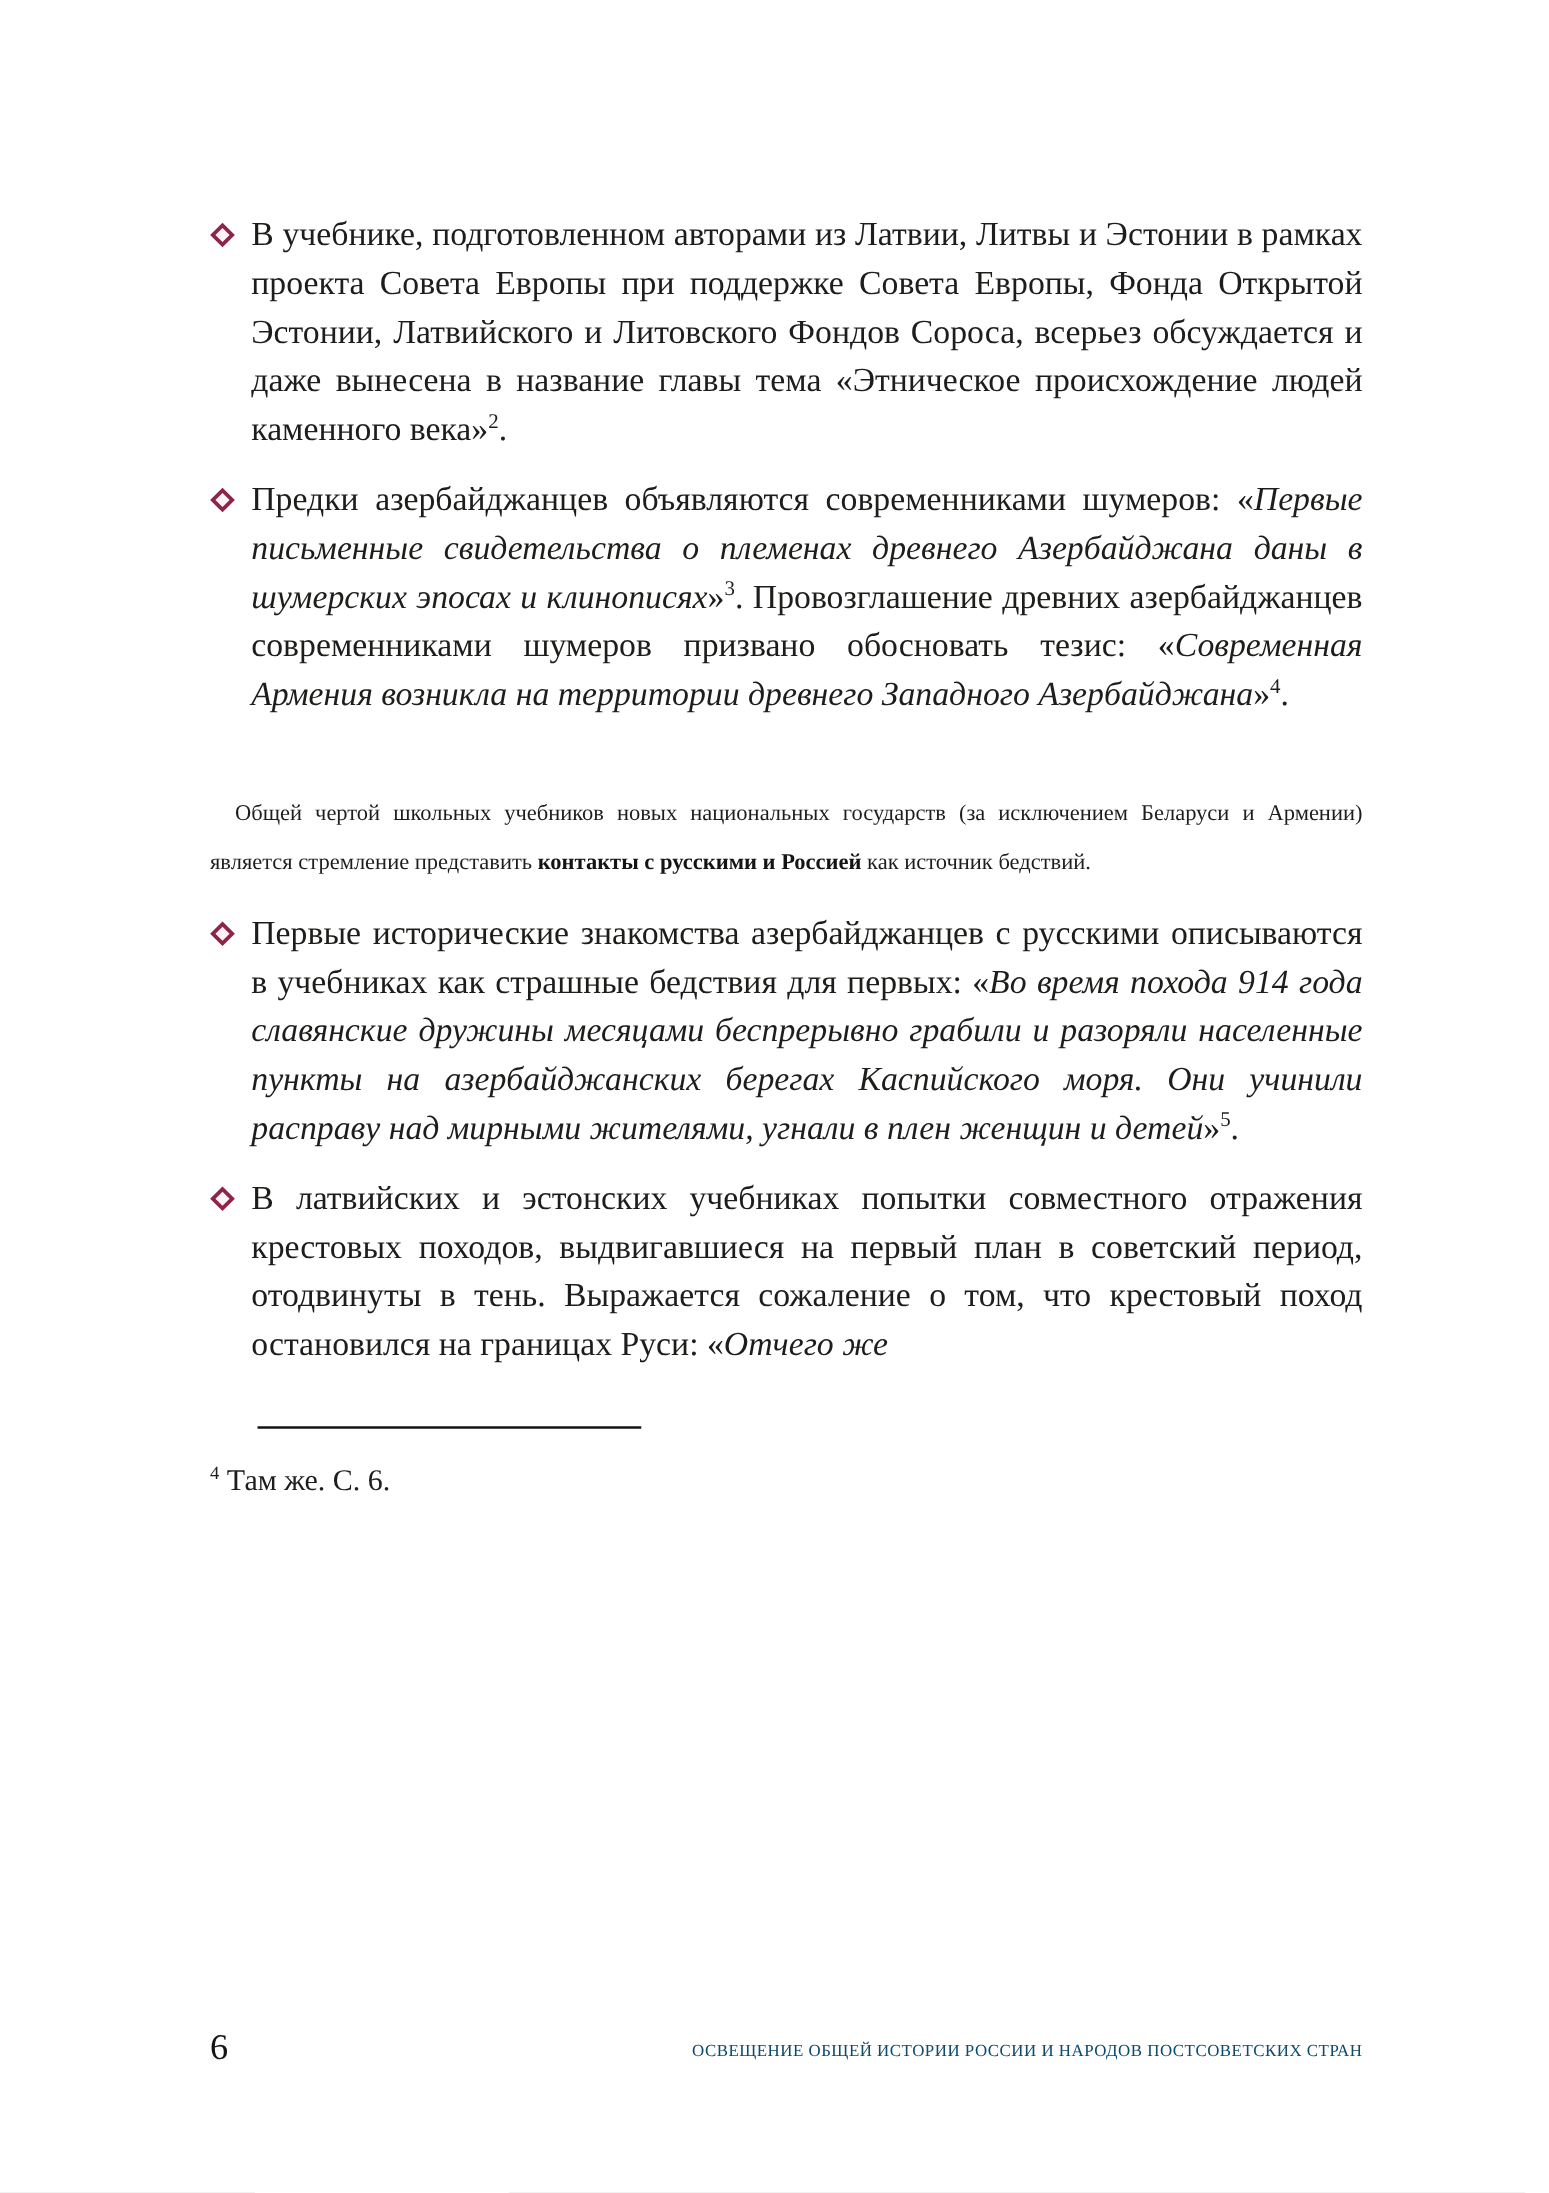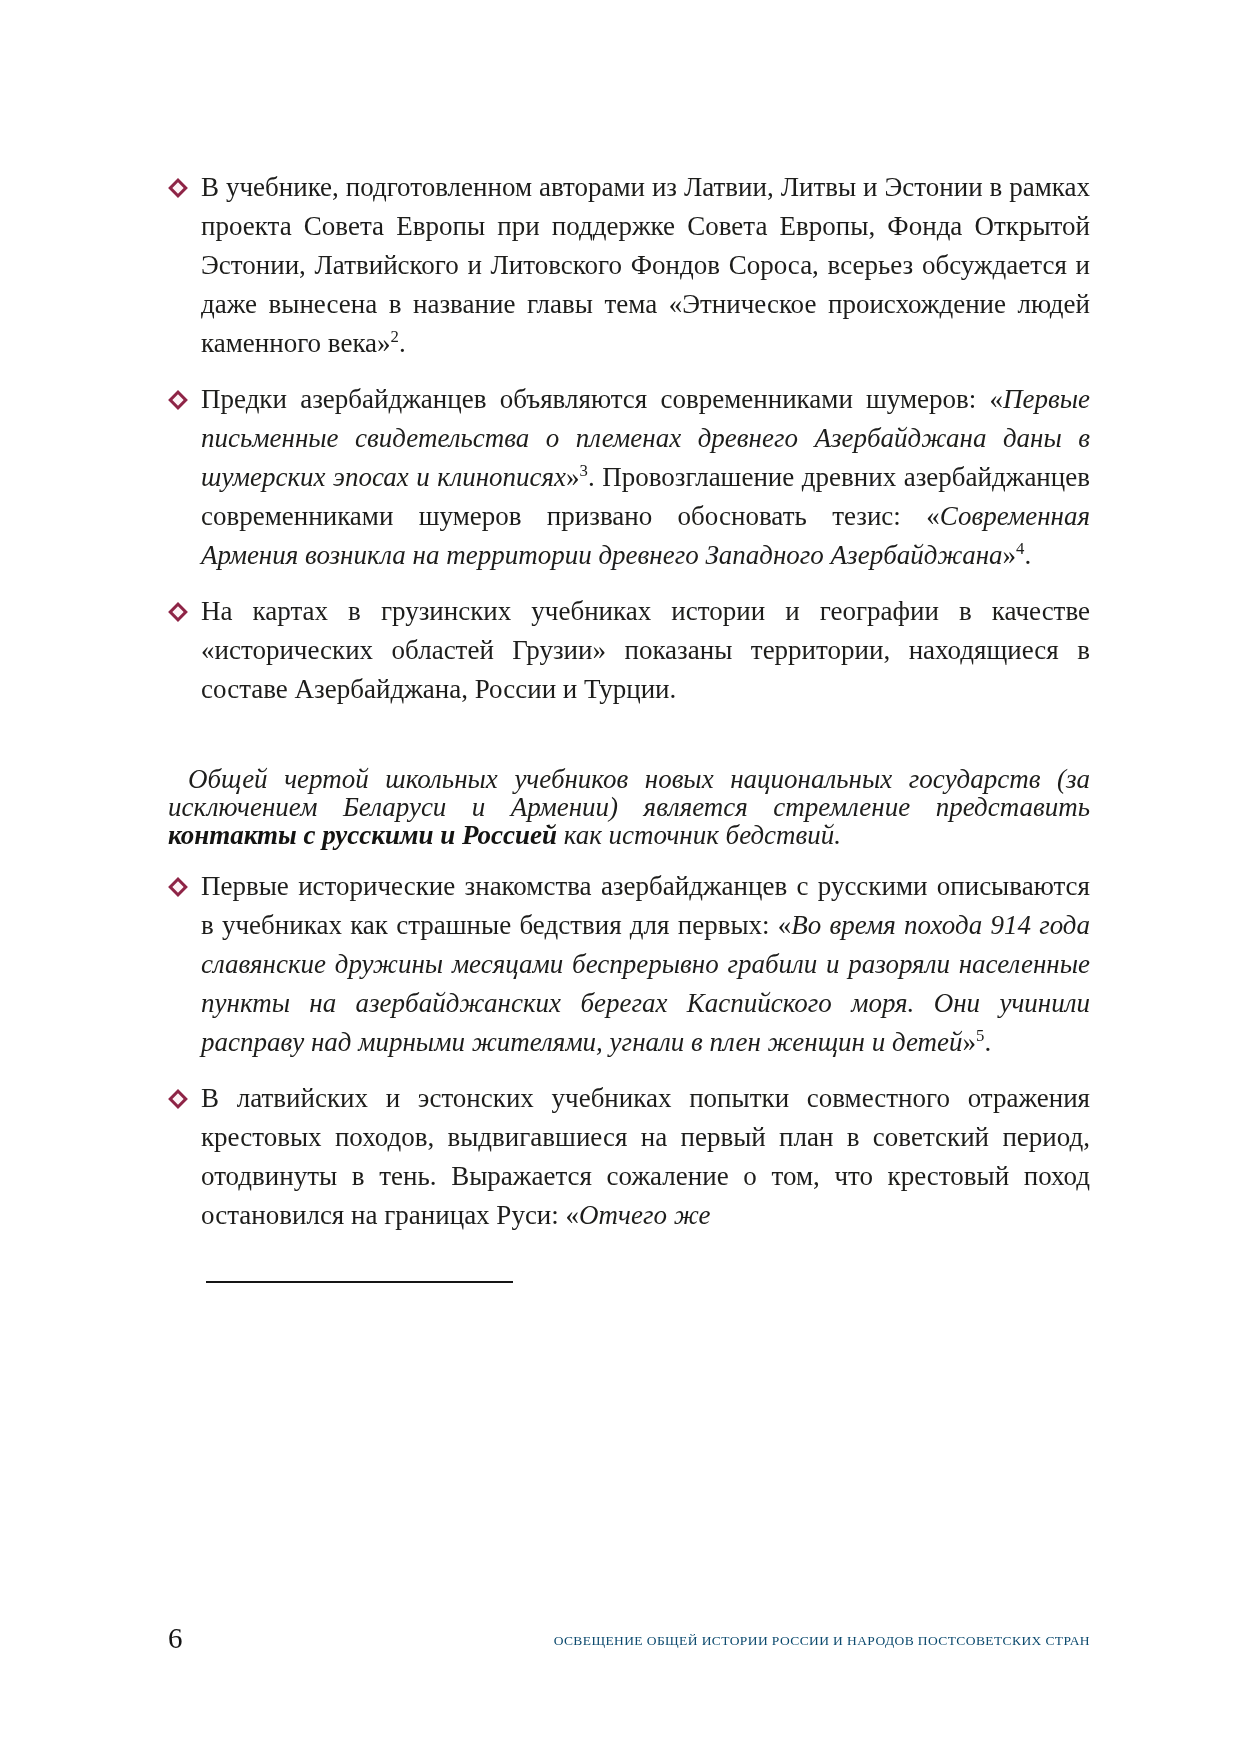--- a/index.html
+++ b/index.html
@@ -32,25 +32,24 @@
     left: 3px;
     top: 13px;
     width: 8px;
     height: 8px;
     border: 3px solid #8e2446;
     transform: rotate(45deg);
     background: #fdf3f6;
   }
   .para {
     text-align: justify;
-    font-size: 27px;
-    line-height: 28px;
+    font-size: 18px;
+    line-height: 39px;
     text-indent: 20px;
     margin: 56px 0 18px 0;
-    font-style: italic;
   }
   em { font-style: italic; }
   b { font-weight: bold; color: #141412; }
   sup.ref {
     font-size: 0.62em;
     line-height: 0;
     vertical-align: super;
   }
   .footnotes {
     margin-top: 46px;
@@ -94,41 +93,40 @@
     <div class="bullet-item">
       <span class="bullet-marker"></span>
       <span>В учебнике, подготовленном авторами из Латвии, Литвы и Эстонии в рамках проекта Совета Европы при поддержке Совета Европы, Фонда Открытой Эстонии, Латвийского и Литовского Фондов Сороса, всерьез обсуждается и даже вынесена в название главы тема «Этническое происхождение людей каменного века»</span><sup class="ref">2</sup><span>.</span>
     </div>
 
     <div class="bullet-item">
       <span class="bullet-marker"></span>
       <span>Предки азербайджанцев объявляются современниками шумеров: «</span><em>Первые письменные свидетельства о племенах древнего Азербайджана даны в шумерских эпосах и клинописях</em><span>»</span><sup class="ref">3</sup><span>. Провозглашение древних азербайджанцев современниками шумеров призвано обосновать тезис: «</span><em>Современная Армения возникла на территории древнего Западного Азербайджана</em><span>»</span><sup class="ref">4</sup><span>.</span>
     </div>
 
-    <div class="bullet-item">
-      <span class="bullet-marker"></span>
-      <span>На картах в грузинских учебниках истории и географии в качестве «исторических областей Грузии» показаны территории, находящиеся в составе Азербайджана, России и Турции.</span>
-    </div>
 
     <p class="para">
       <span>Общей чертой школьных учебников новых национальных государств (за исключением Беларуси и Армении) является стремление представить </span><b>контакты с русскими и Россией</b><span> как источник бедствий.</span>
     </p>
 
     <div class="bullet-item">
       <span class="bullet-marker"></span>
       <span>Первые исторические знакомства азербайджанцев с русскими описываются в учебниках как страшные бедствия для первых: «</span><em>Во время похода 914 года славянские дружины месяцами беспрерывно грабили и разоряли населенные пункты на азербайджанских берегах Каспийского моря. Они учинили расправу над мирными жителями, угнали в плен женщин и детей</em><span>»</span><sup class="ref">5</sup><span>.</span>
     </div>
 
     <div class="bullet-item">
       <span class="bullet-marker"></span>
       <span>В латвийских и эстонских учебниках попытки совместного отражения крестовых походов, выдвигавшиеся на первый план в советский период, отодвинуты в тень. Выражается сожаление о том, что крестовый поход остановился на границах Руси: «</span><em>Отчего же</em>
     </div>
 
     <div class="footnotes">
       <hr class="fn-rule">
+      <p class="footnote">
+        <sup class="ref">4</sup> <span>Там же. С. 6.</span>
+      </p>
     </div>
   </div>
 
   <div class="footer">
     <span class="page-number">6</span>
     <span class="running-title">ОСВЕЩЕНИЕ ОБЩЕЙ ИСТОРИИ РОССИИ И НАРОДОВ ПОСТСОВЕТСКИХ СТРАН</span>
   </div>
 </div>
 
 </body></html>

